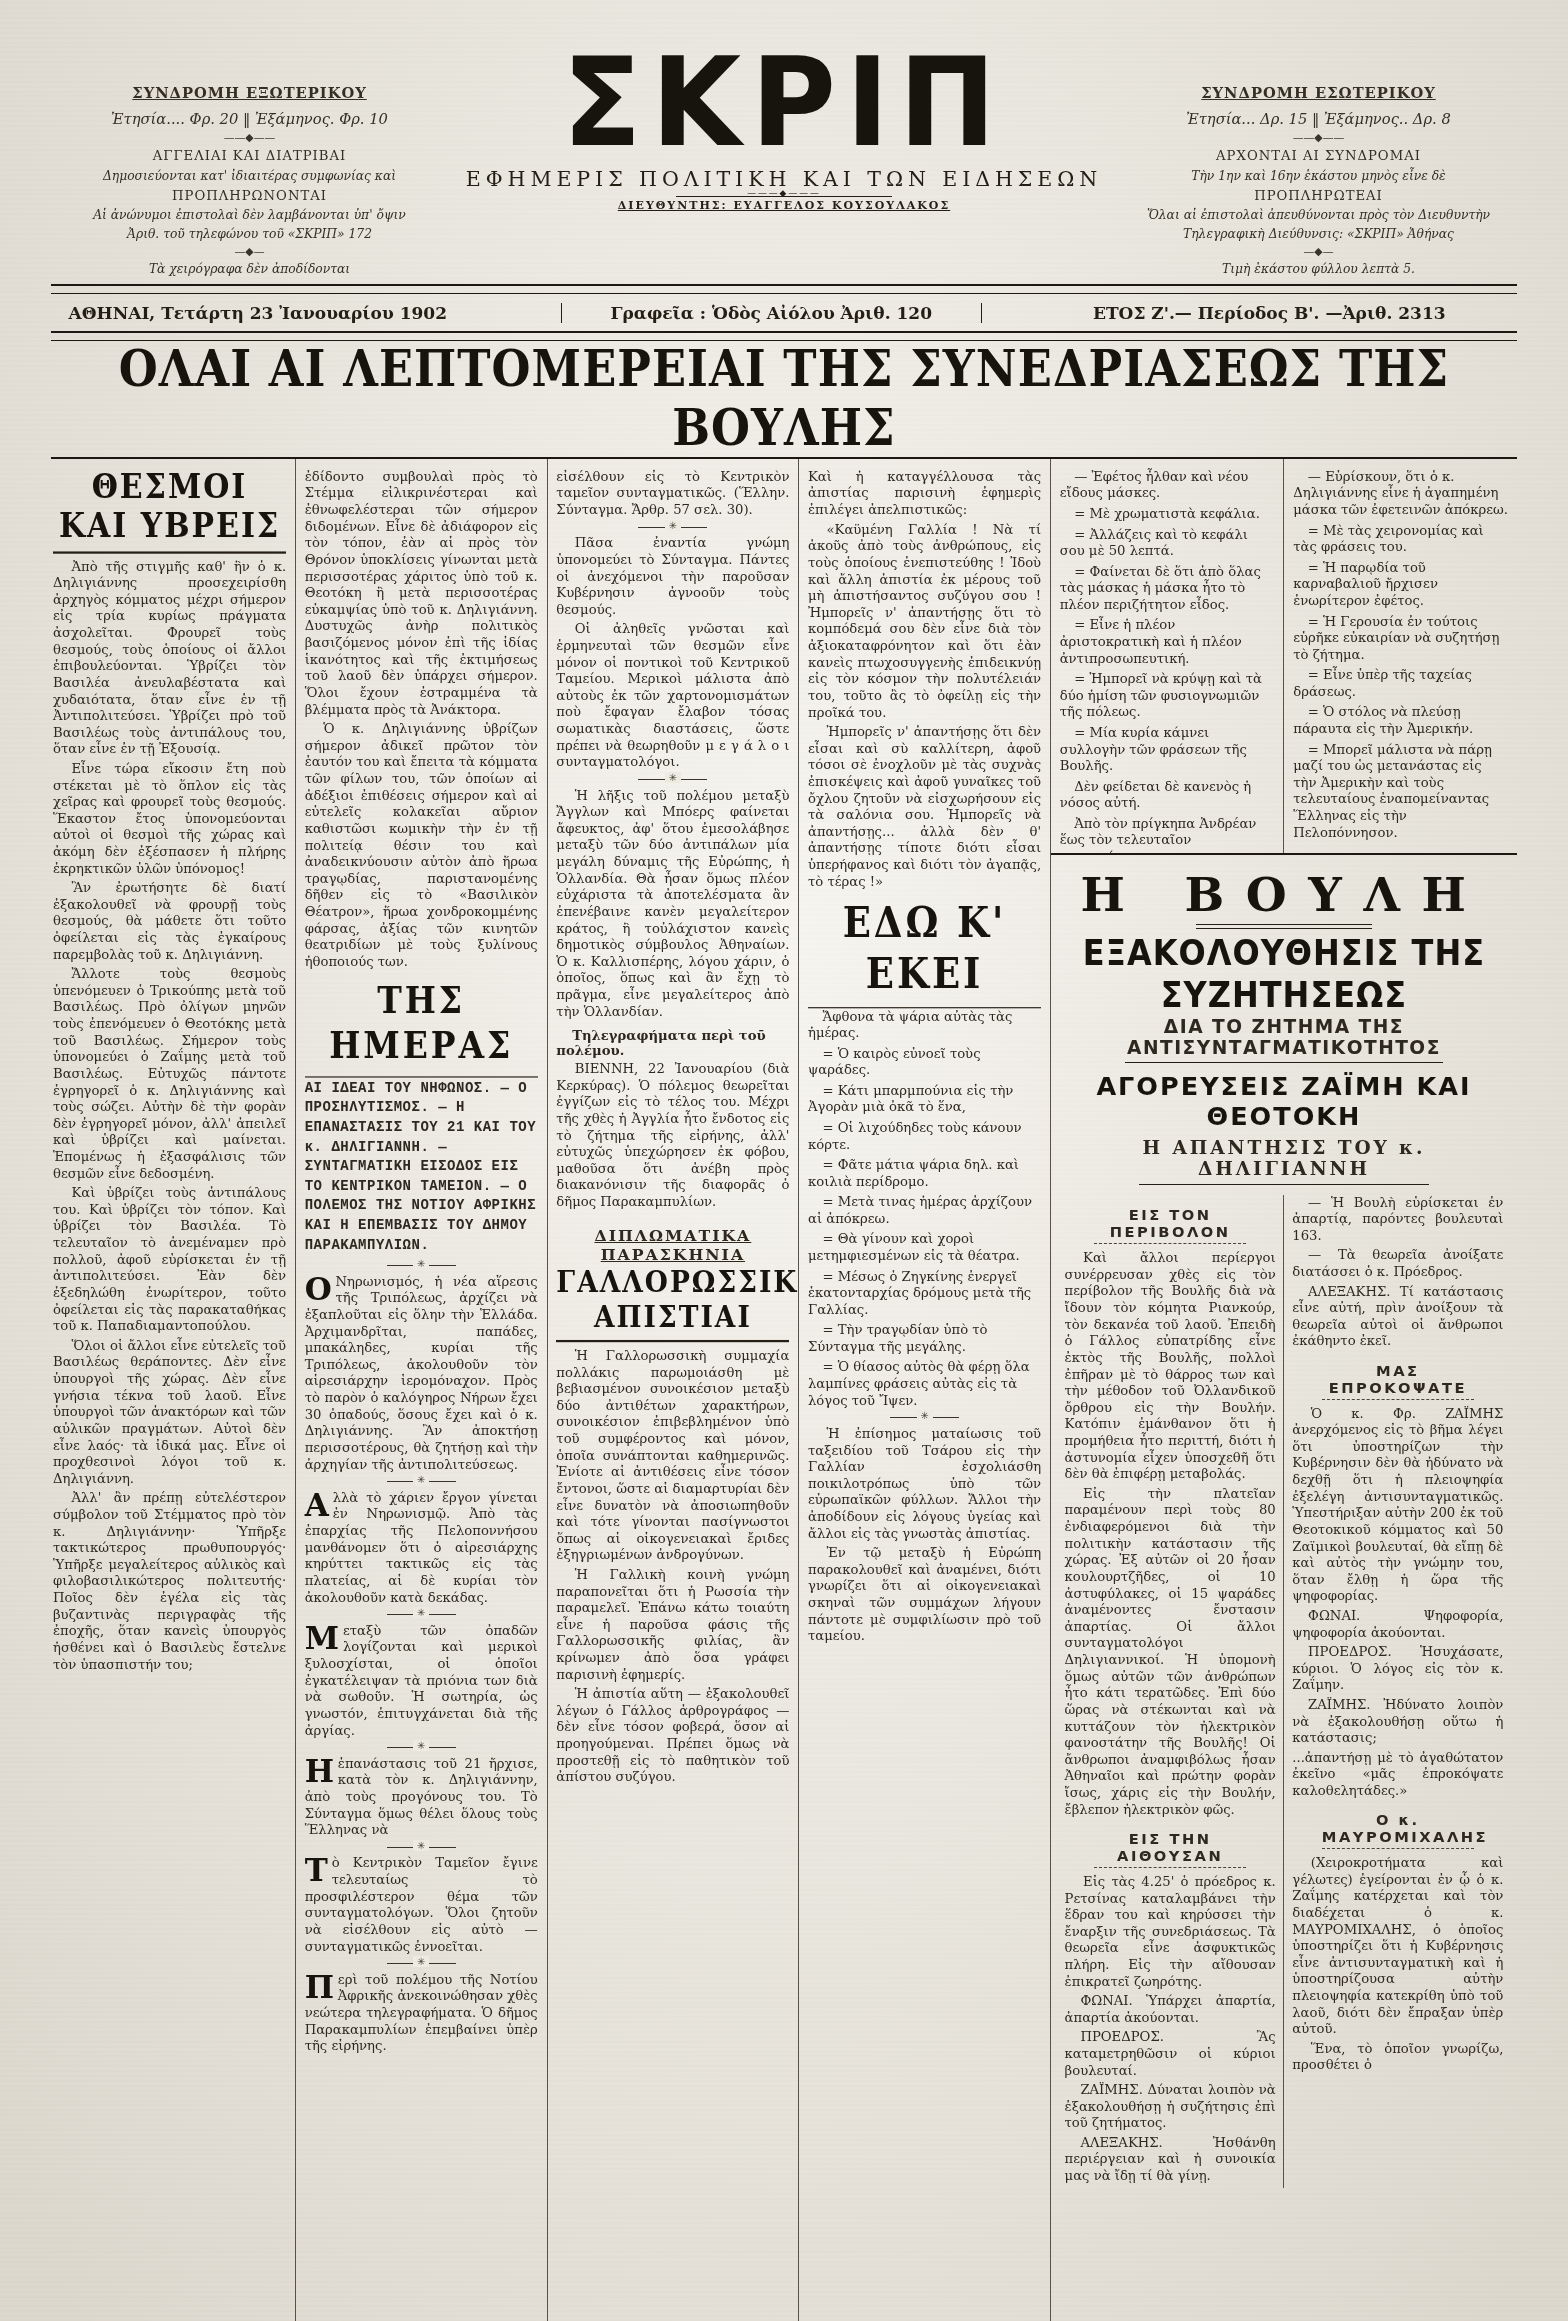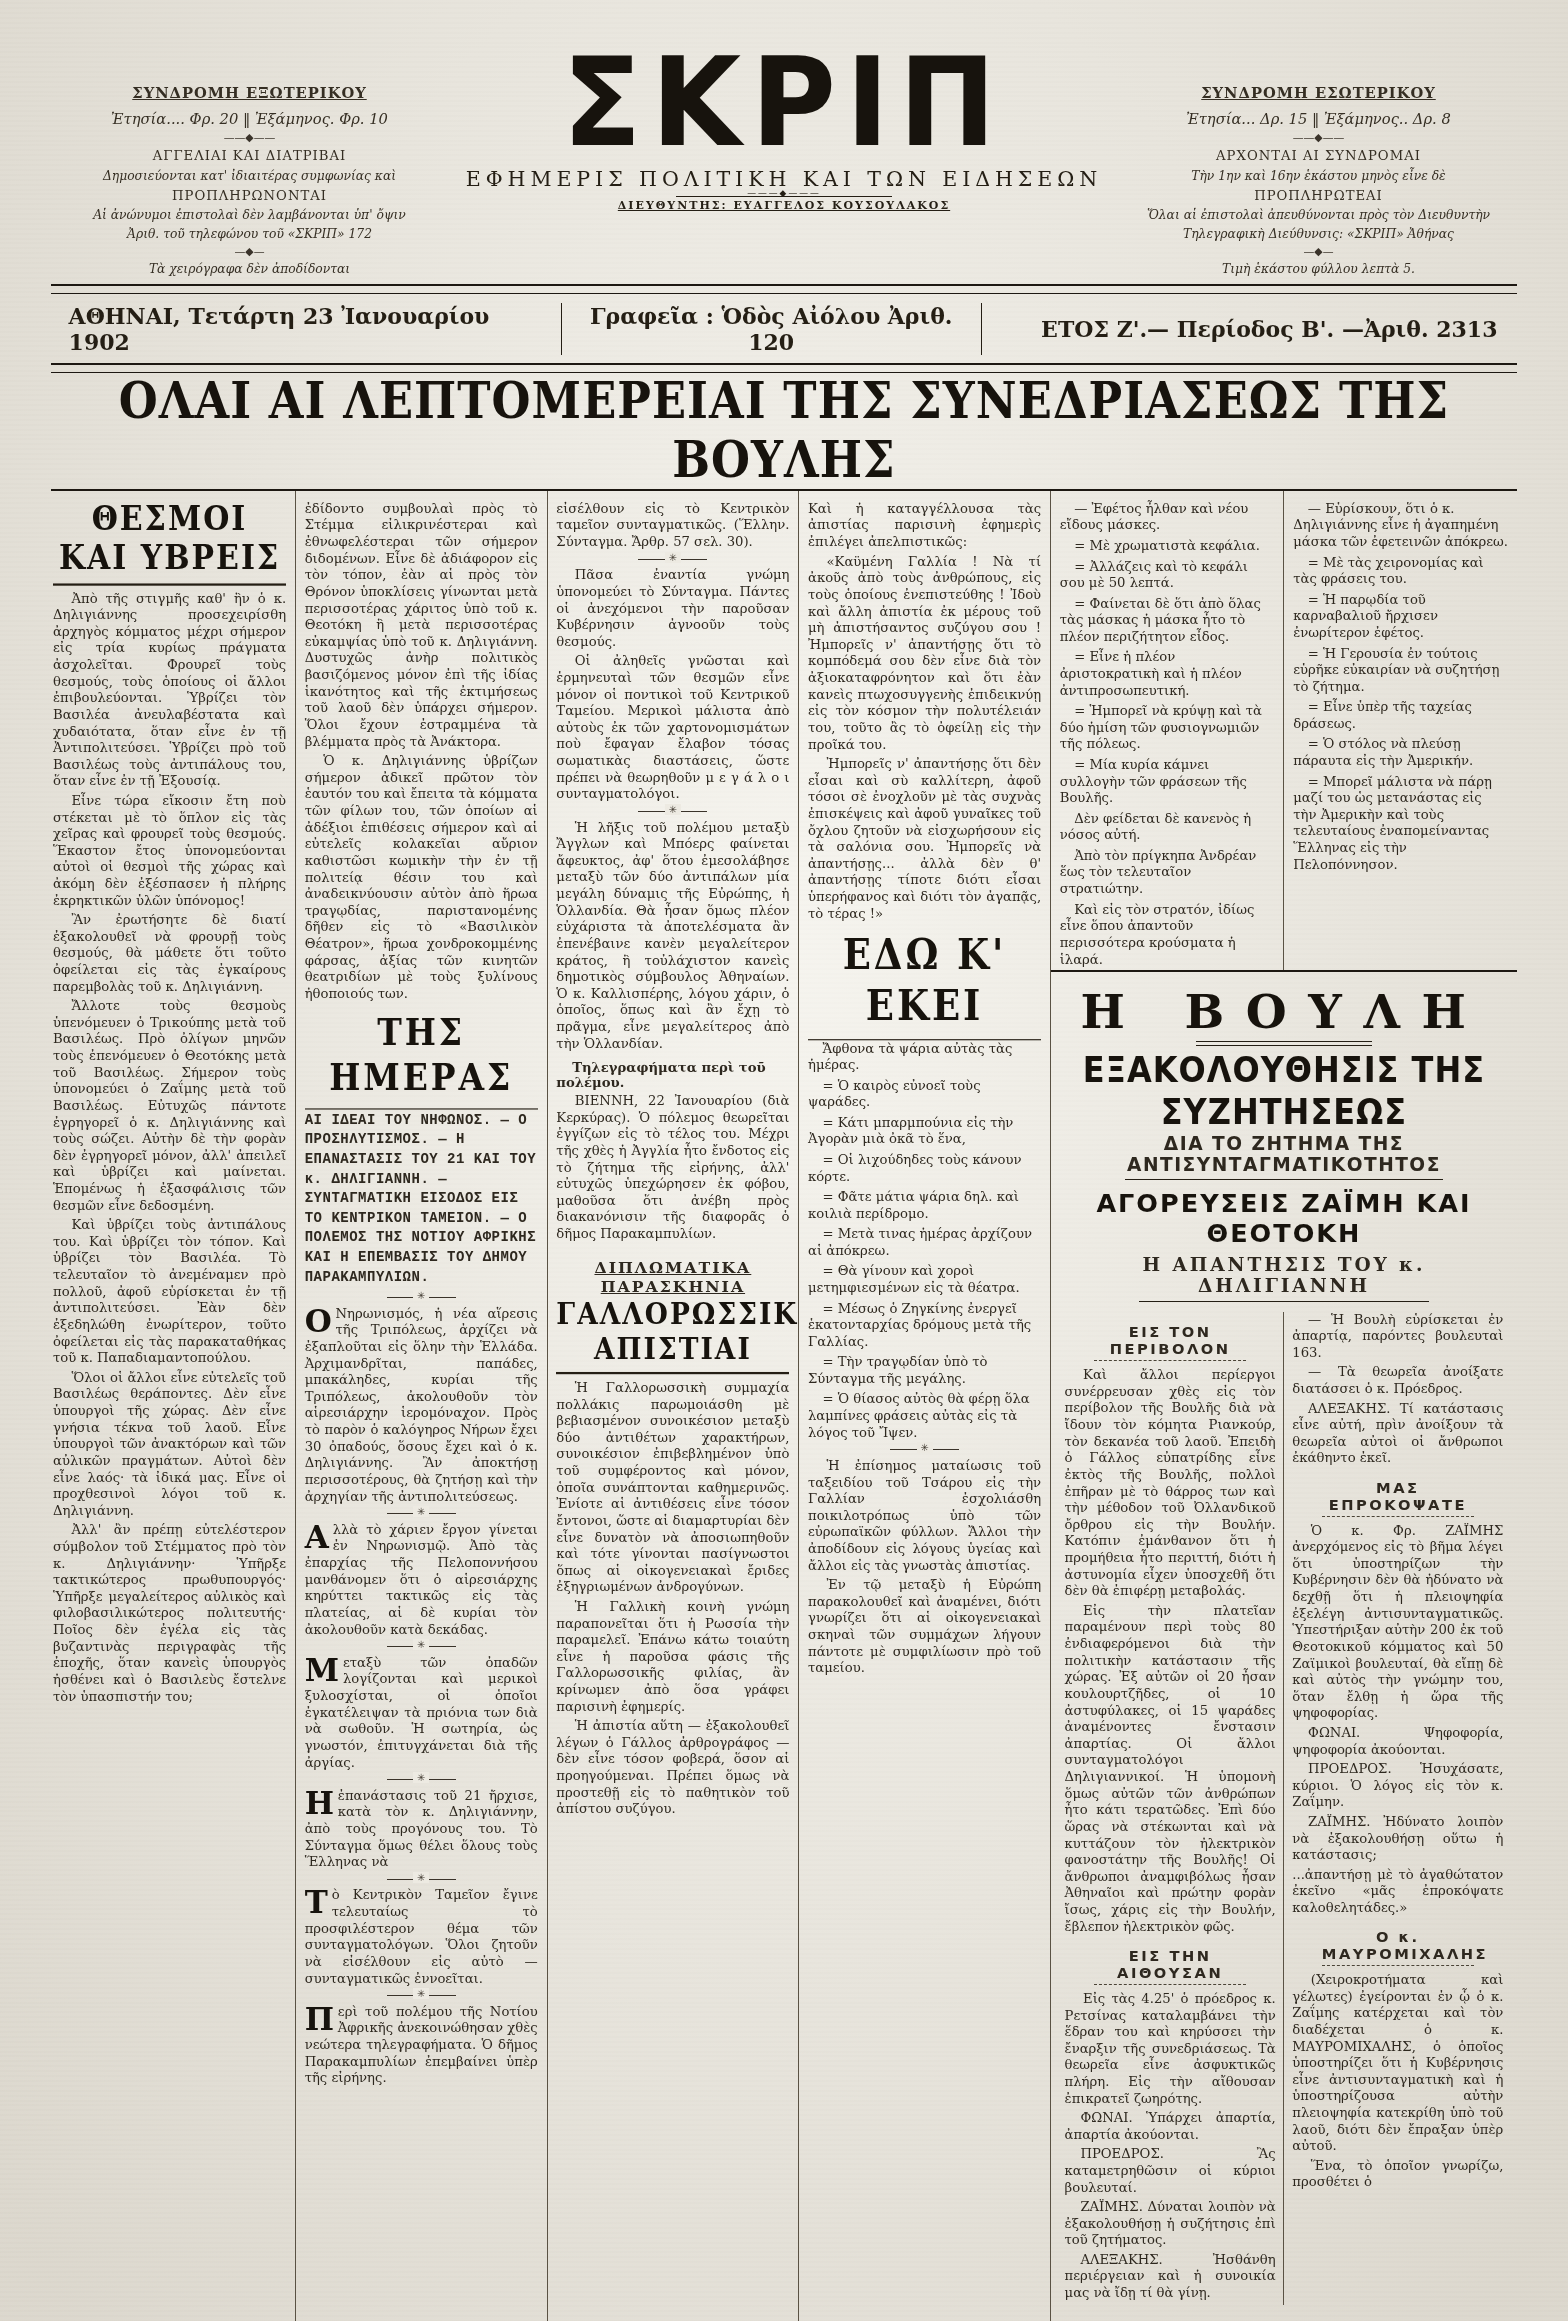--- a/index.html
+++ b/index.html
@@ -28,38 +28,38 @@
     margin:0;font-family:"DejaVu Sans","Liberation Sans",sans-serif;
     font-weight:900;font-size:116px;line-height:1;letter-spacing:9.8px;
     transform:scaleY(1.06);color:#17130d;
   }
   .brand .subtitle{font-size:20.6px;letter-spacing:4.9px;margin-top:5.9px;color:#241e14;}
   .brand .orn-line{width:216px;margin:4.9px auto 2.9px;border-top:1px solid #241e14;position:relative;}
   .brand .orn-line:after{content:"———◆———";position:absolute;left:50%;top:-8.8px;transform:translateX(-50%);font-size:8.8px;background:transparent;color:#241e14;letter-spacing:2px;}
   .brand .director{font-size:11px;font-weight:bold;letter-spacing:2px;color:#241e14;text-decoration:underline;}
   
   .rule3{height:6.9px;border-top:2.9px solid #1d1812;border-bottom:1px solid #1d1812;}
-  .dateline{display:flex;align-items:center;font-weight:bold;font-size:22px;padding:8.8px 0;color:#241e14;gap:40px;}
+  .dateline{display:flex;align-items:center;font-weight:bold;font-size:17px;padding:8.8px 0;color:#241e14;gap:40px;}
   .dateline .cell{padding:0 17.6px;}
   .dateline .c-left{width:34%;}
   .dateline .c-mid{width:30%;text-align:center;border-left:1px solid #241e14;border-right:1px solid #241e14;}
   .dateline .c-right{width:36%;text-align:center;}
   
   .banner{text-align:center;padding:6.9px 0 8.8px;}
   .banner span{
     display:inline-block;font-weight:900;font-size:43px;letter-spacing:1px;
     transform:scale(1.04,1.18);transform-origin:center;color:#17130d;
     font-family:"DejaVu Serif","Liberation Serif",serif;
   }
   
   .cols{display:flex;height:1878px;overflow:hidden;border-top:2px solid #1d1812;}
   .col{flex:1 1 0;padding:9.8px 8.8px 0 8.8px;border-right:1px solid #5a5244;overflow:hidden;}
   .col:first-child{padding-left:2px;}
   .colgroup{flex:2 1 0;display:flex;flex-direction:column;overflow:hidden;}
-  .briefs-row{display:flex;height:479px;overflow:hidden;}
+  .briefs-row{display:flex;height:394px;overflow:hidden;}
   .bcol{flex:1 1 0;padding:9.8px 8.8px 0 8.8px;overflow:hidden;}
   .bcol.first{border-right:1px solid #5a5244;}
   .p{margin:0 0 2.9px;text-indent:1.4em;text-align:justify;font-size:13.2px;line-height:1.26;}
   .p.noind{text-indent:0;}
   .brief{margin:0 0 3.9px;text-indent:1.1em;font-size:13.2px;line-height:1.26;}
   .art-head{
     text-align:center;font-weight:900;font-size:30px;letter-spacing:2px;margin:2px 0 9.8px;
     color:#17130d;transform:scaleY(1.12);
   }
   .art-head.u{border-bottom:2px solid #241e14;padding-bottom:5.9px;}

